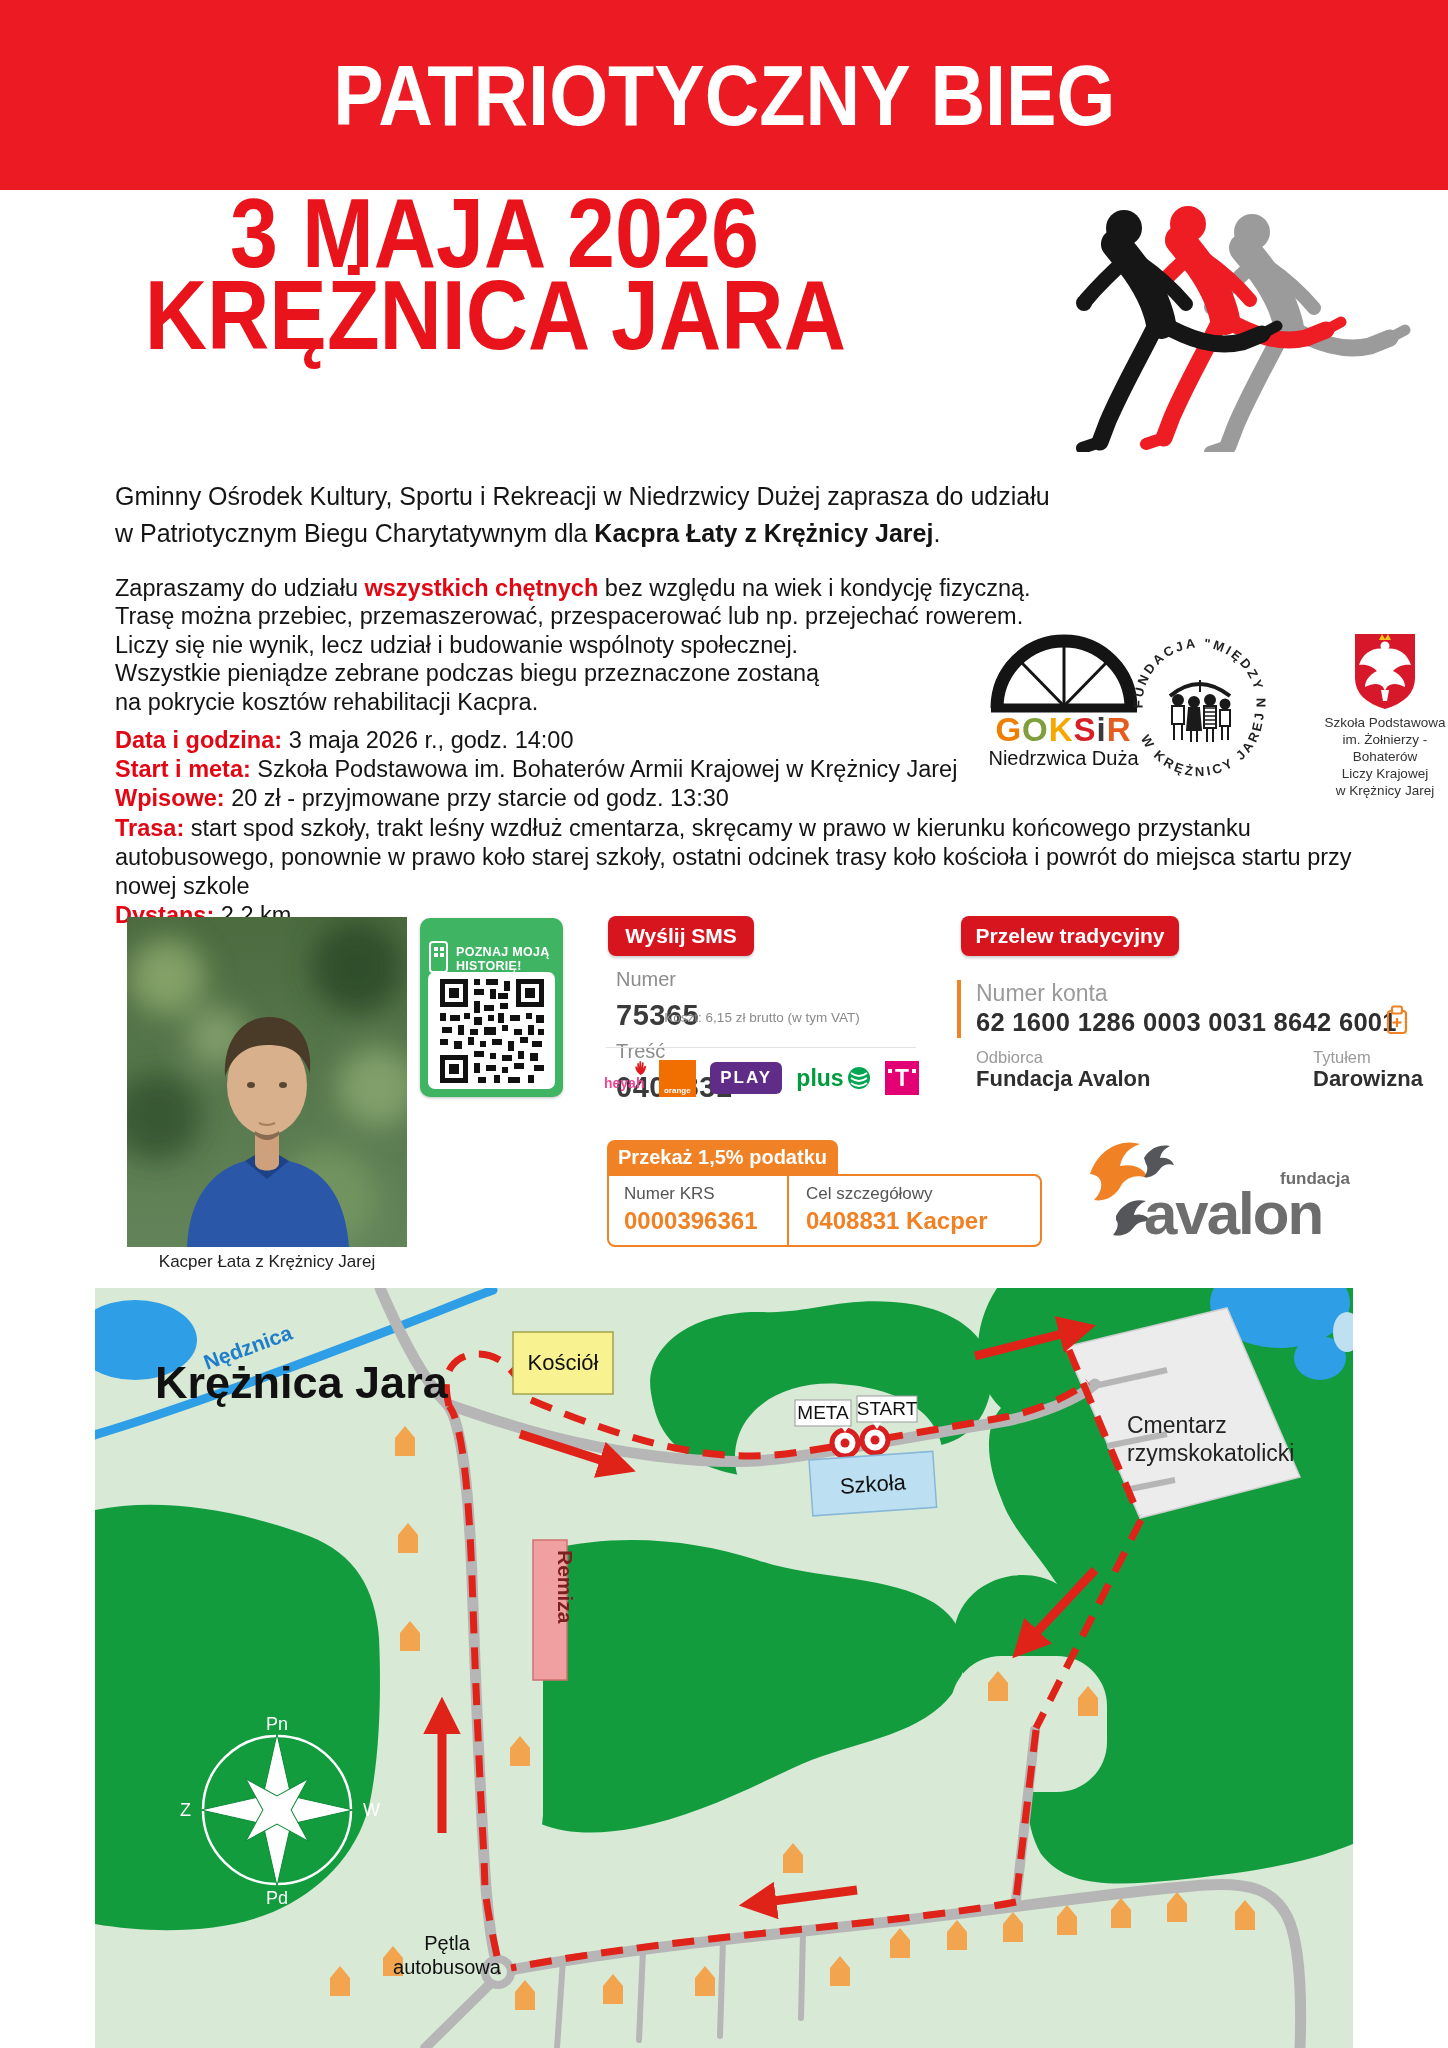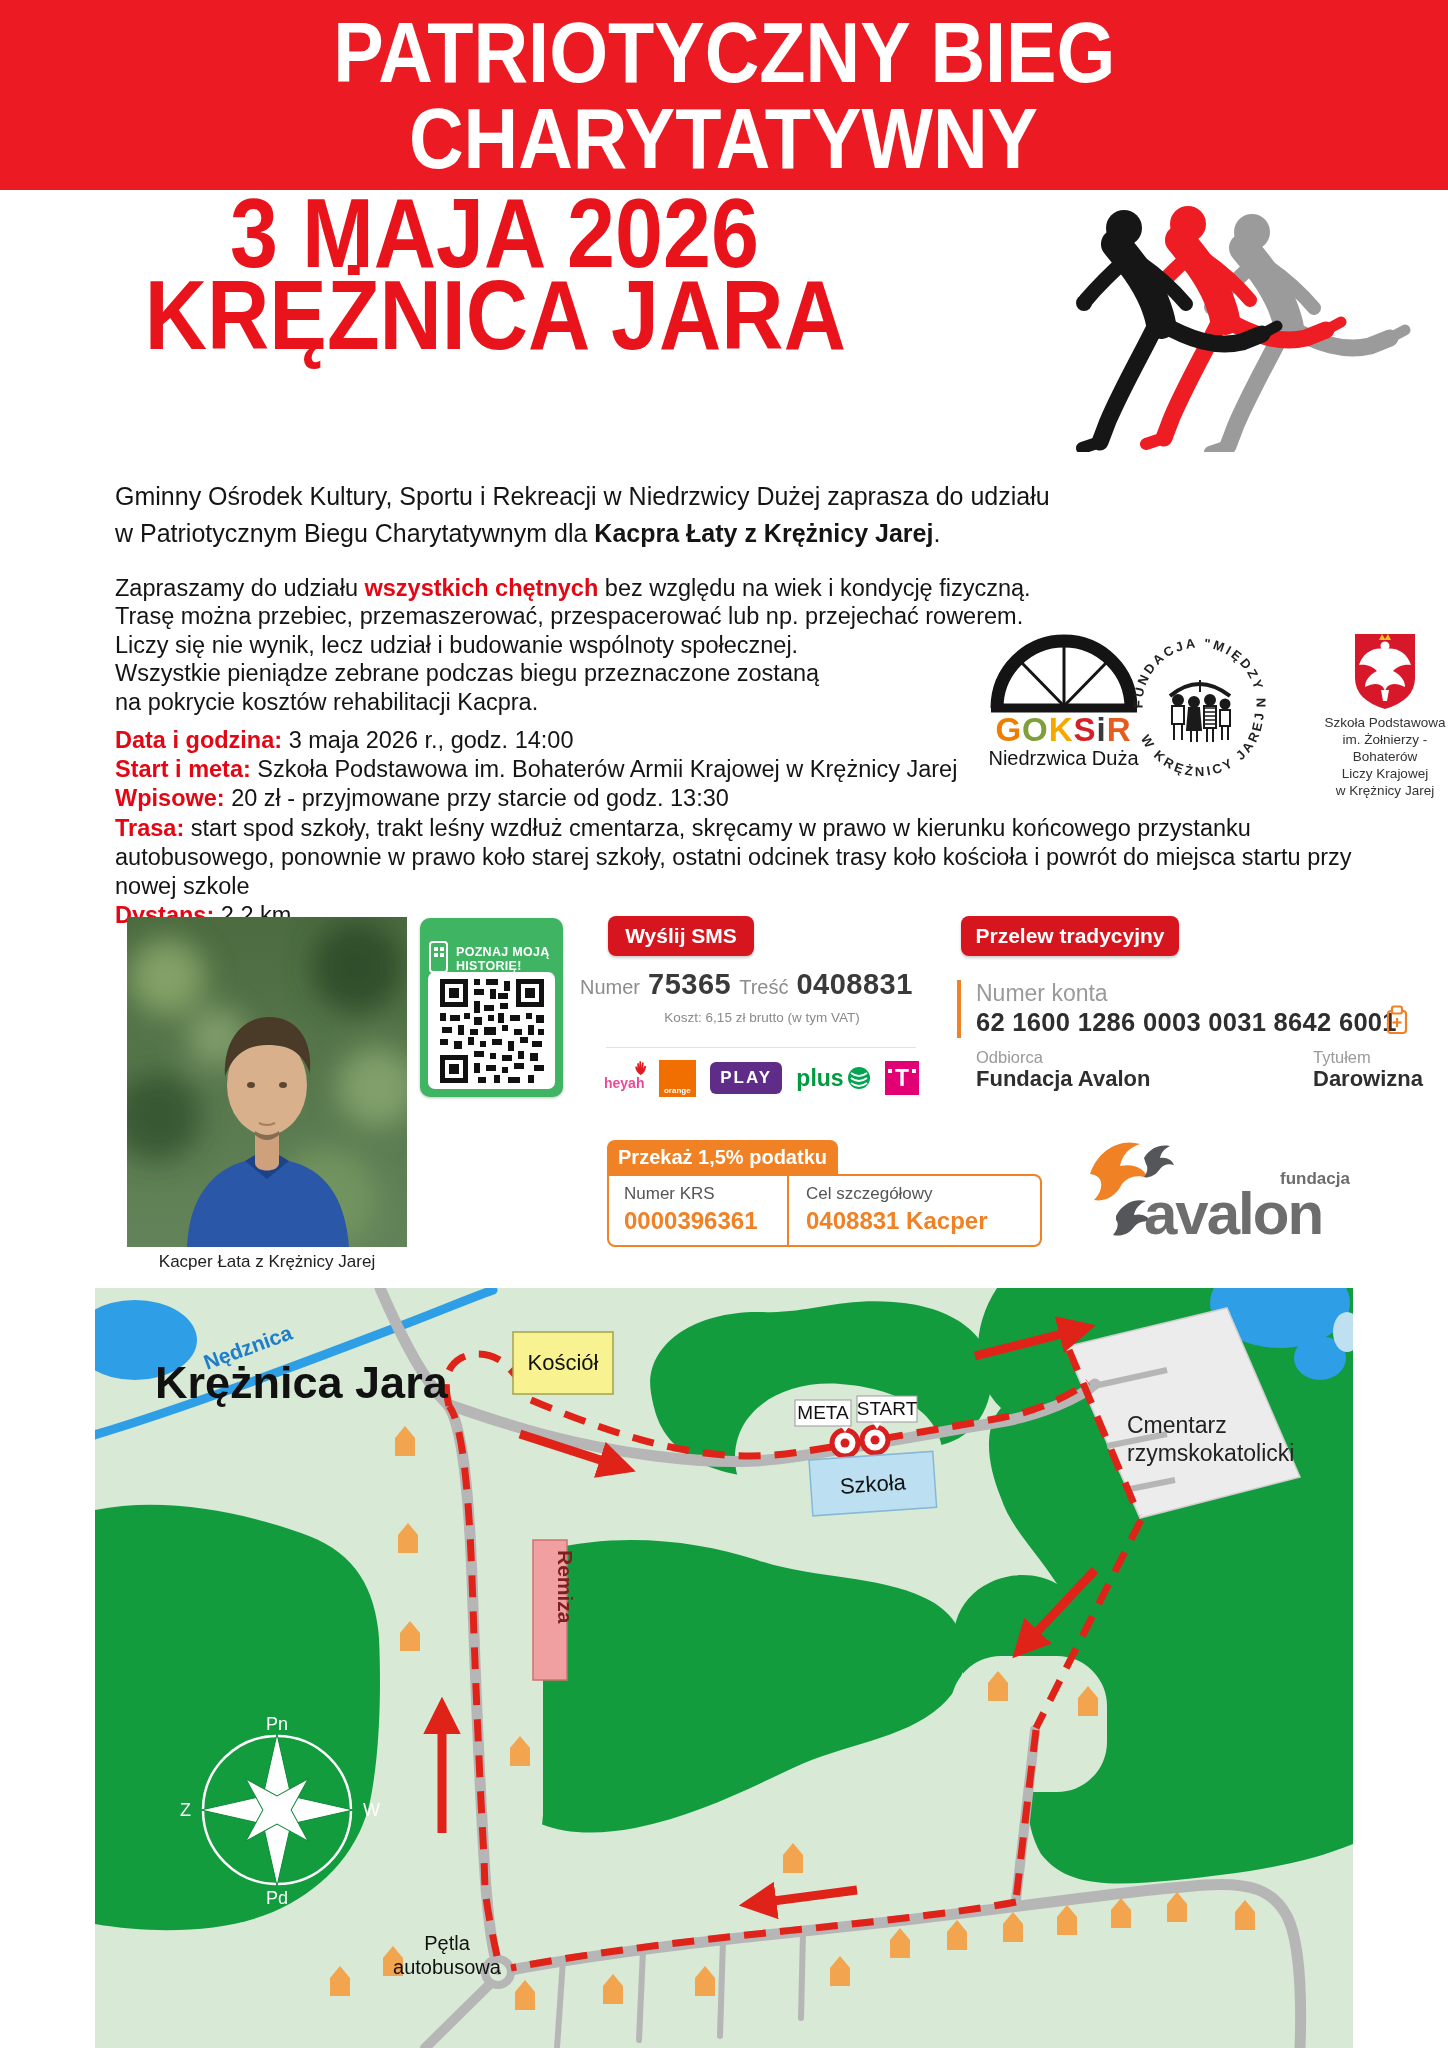--- a/index.html
+++ b/index.html
@@ -46,21 +46,21 @@
   .qr-head{display:flex;align-items:center;gap:5px;padding:22px 6px 2px 7px;}
   .qr-head-text{color:#fff;font-weight:bold;font-size:12.5px;line-height:14px;letter-spacing:.3px;}
   .qr-white{position:absolute;left:8px;top:54px;width:127px;height:117px;background:#fff;border-radius:7px;
             display:flex;align-items:center;justify-content:center;}
 
   .badge-red{background:#d6151f;color:#ffffff;font-weight:bold;font-size:21px;border-radius:8px;
              display:flex;align-items:center;justify-content:center;box-shadow:0 2px 3px rgba(0,0,0,.2);}
   .sms-badge{left:608px;top:916px;width:146px;height:40px;}
   .tr-badge{left:961px;top:916px;width:218px;height:40px;}
 
-  .sms-numbers{left:580px;top:968px;width:320px;display:flex;align-items:baseline;gap:8px;white-space:nowrap;}
+  .sms-numbers{left:616px;top:968px;width:320px;display:flex;align-items:baseline;gap:8px;white-space:nowrap;flex-direction:column;}
   .glabel{color:#8c8c8c;font-size:20px;}
   .gvalue{color:#3a3a3a;font-size:29px;font-weight:800;letter-spacing:.5px;}
   .sms-cost{left:608px;top:1010px;width:308px;text-align:center;font-size:13.5px;color:#8a8a8a;}
   .sms-divider{left:606px;top:1047px;width:310px;height:1px;background:#e3e3e3;}
   .operators{left:604px;top:1056px;width:315px;height:44px;display:flex;align-items:center;justify-content:space-between;}
   .op-heyah{position:relative;font-size:14px;font-weight:bold;color:#ec4899;padding-top:10px;}
   .op-heyah svg{position:absolute;right:-4px;top:-6px;}
   .op-orange{width:37px;height:37px;background:#f16e00;color:#fff;display:flex;align-items:flex-end;justify-content:center;
              font-size:8px;font-weight:bold;padding-bottom:2px;box-sizing:border-box;}
   .op-play{background:#5f2c87;color:#fff;border-radius:6px;padding:6px 10px;font-weight:800;font-size:17px;letter-spacing:2px;}
@@ -94,21 +94,20 @@
   .map{left:95px;top:1288px;}
   svg text{font-family:"Liberation Sans","DejaVu Sans",sans-serif;}
 </style>
 </head>
 <body>
 
 <div class="poster">
 
   <header class="abs banner">
     <div class="line"><span class="cond">PATRIOTYCZNY BIEG</span></div>
-    <div class="line"><span class="cond">CHARYTATYWNY</span></div>
   </header>
 
   <div class="abs dateblock">
     <div class="line"><span class="cond">3 MAJA 2026</span></div>
     <div class="line"><span class="cond">KRĘŻNICA JARA</span></div>
   </div>
 
   <svg class="abs runners" width="376" height="250" viewBox="0 0 376 250">
     <g fill="none" stroke-linecap="round">
       <g transform="translate(128,8)" stroke="#9b9b9b">

